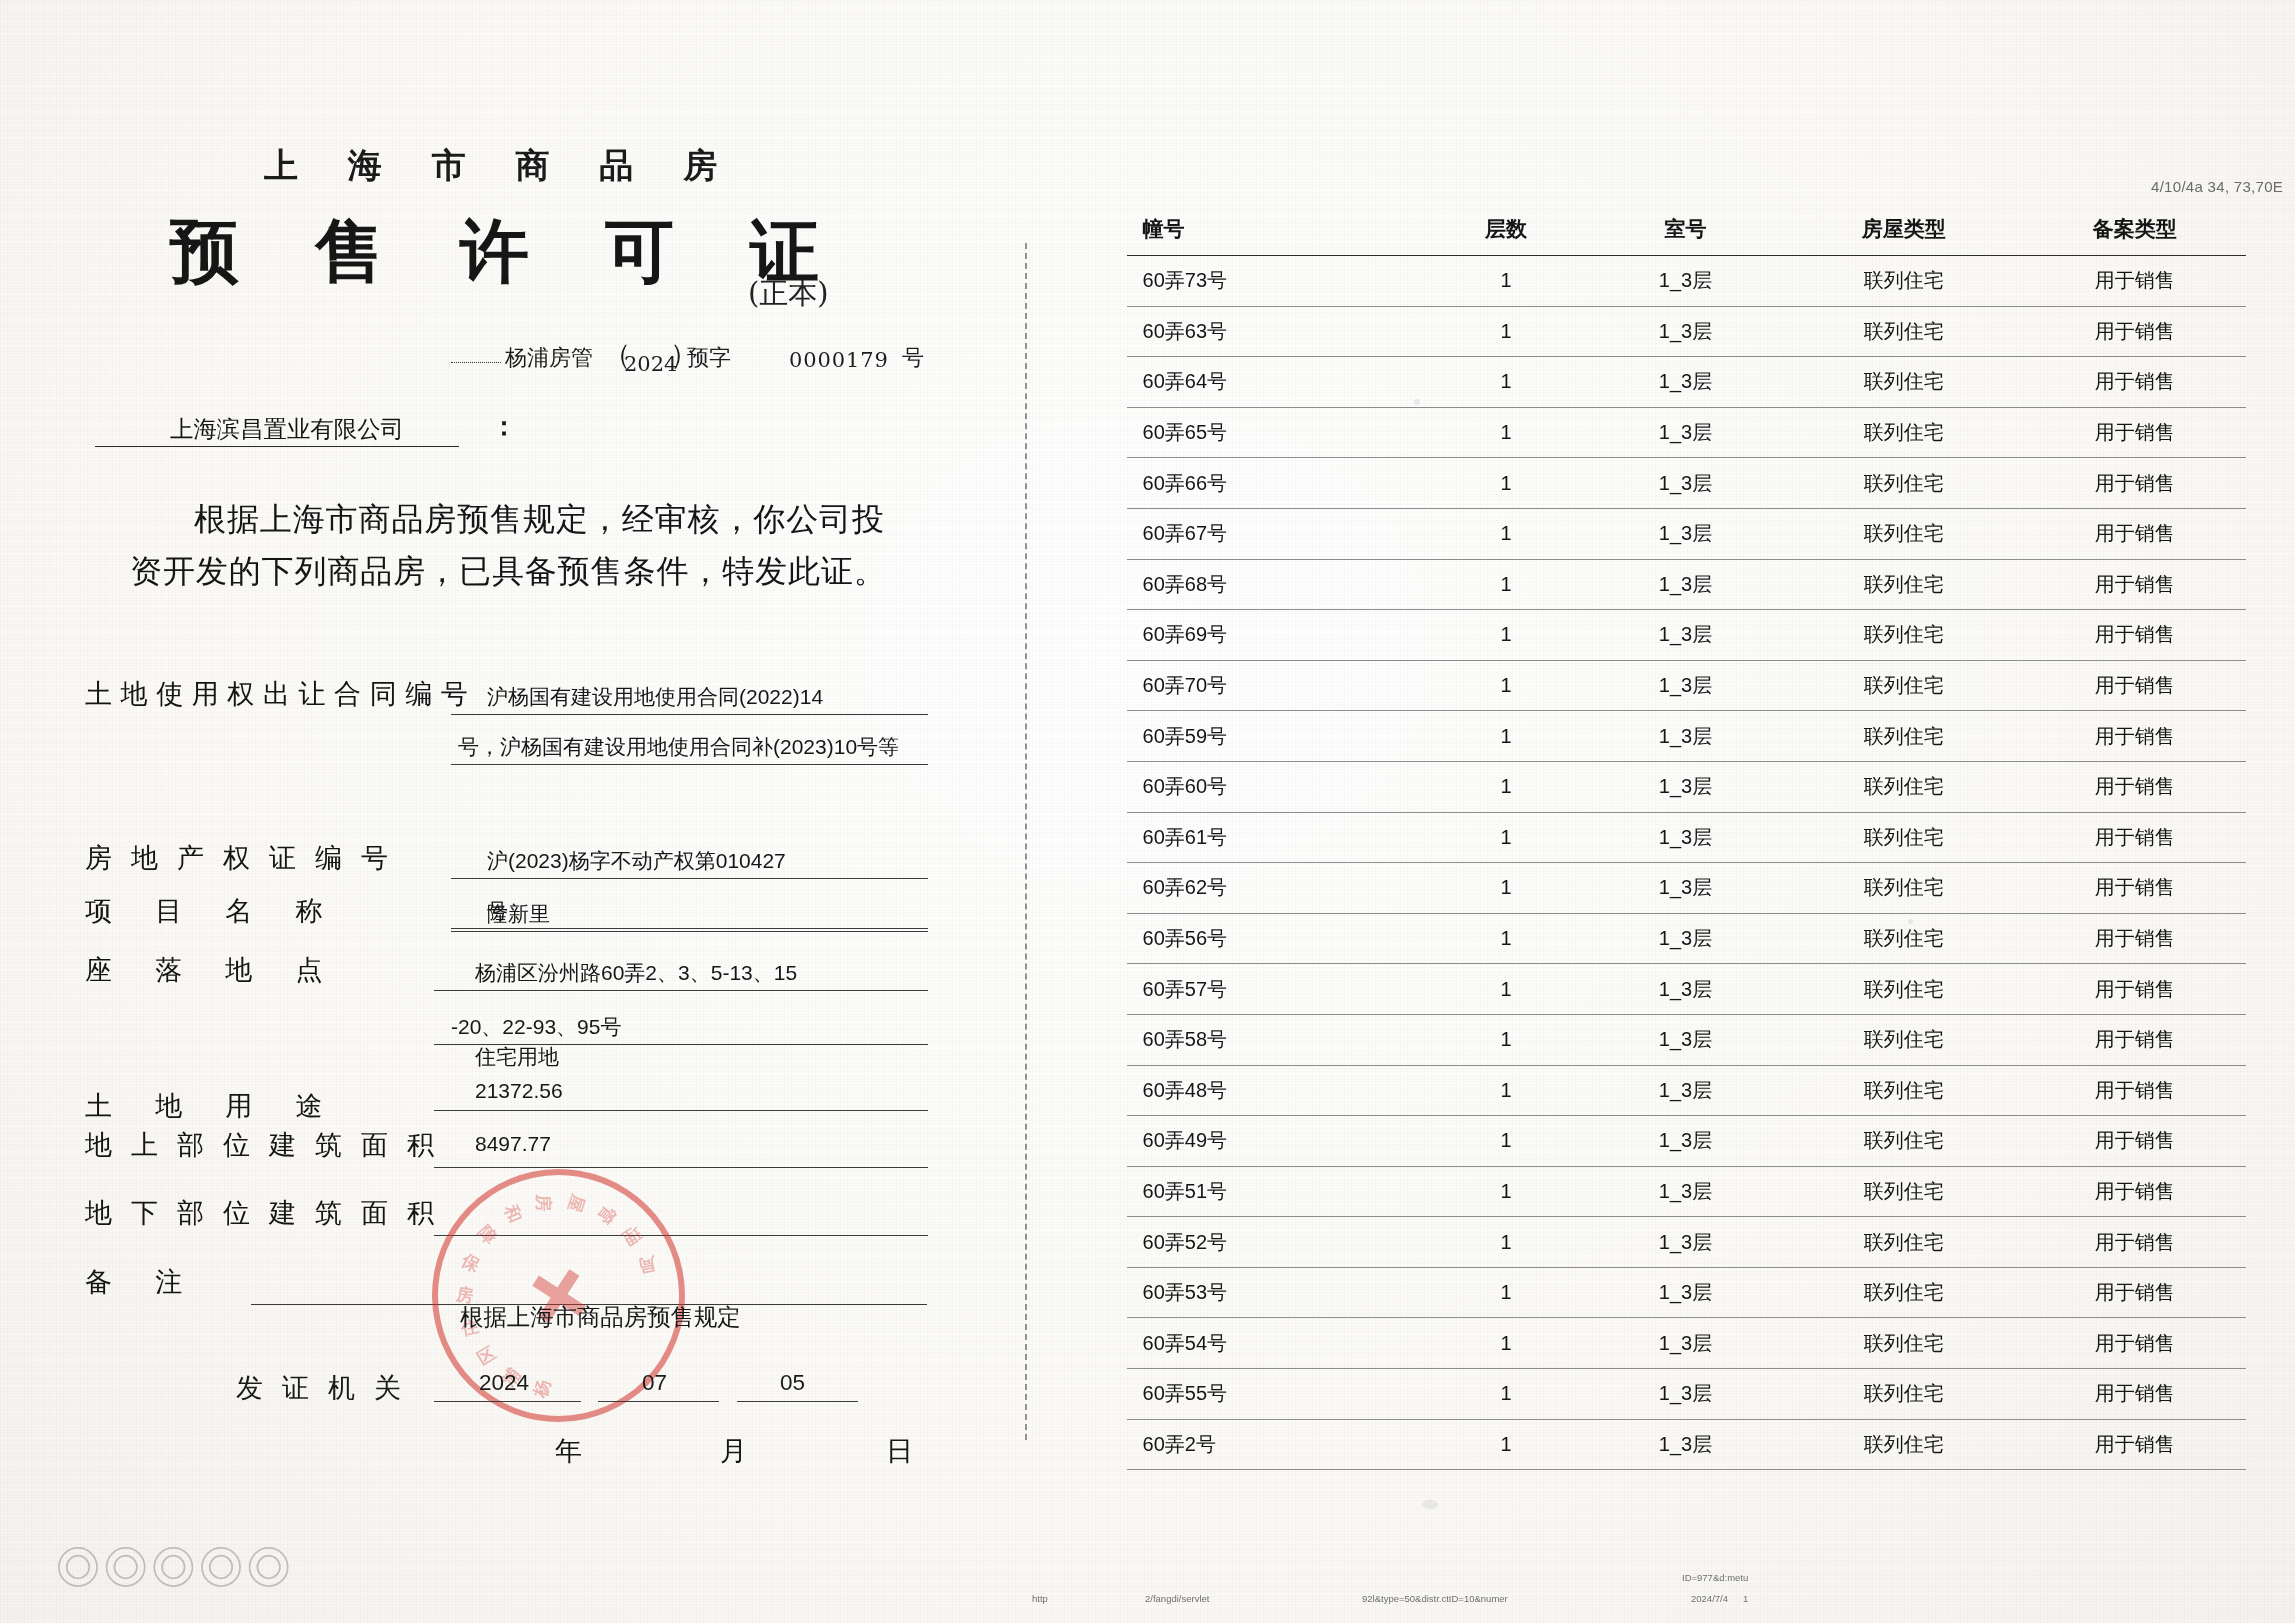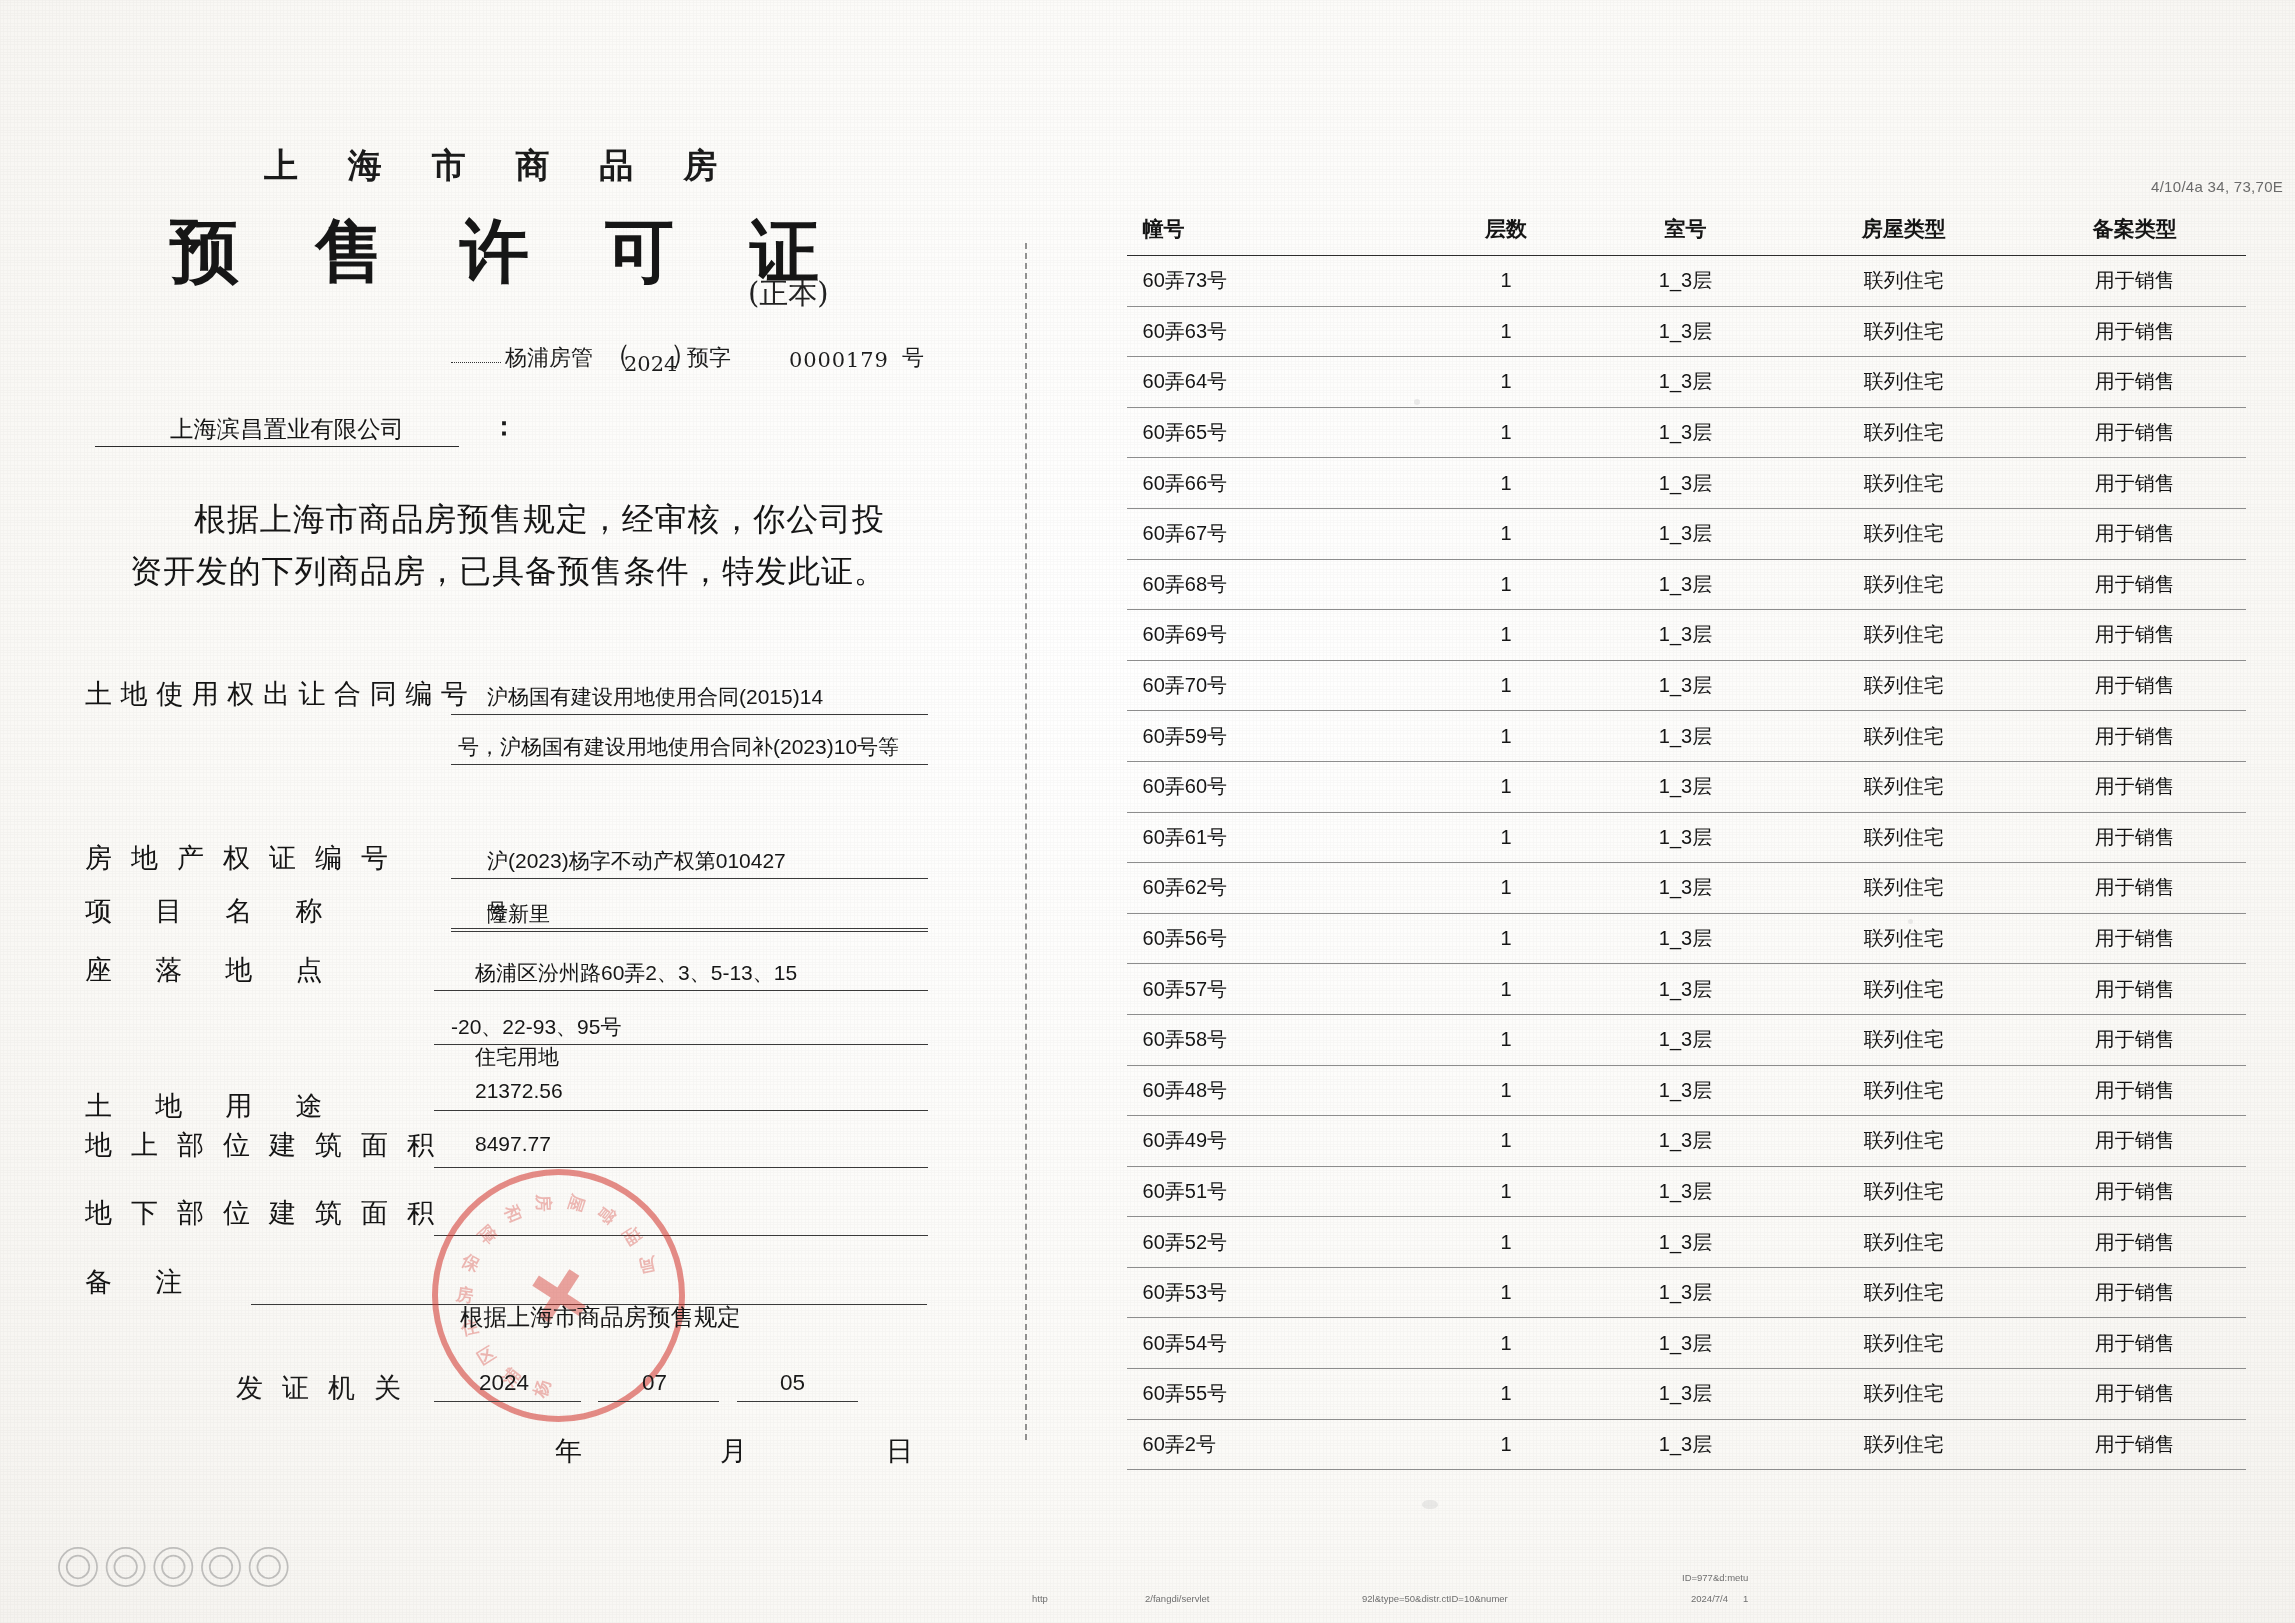--- a/index.html
+++ b/index.html
@@ -169,21 +169,21 @@
 
   <div class="company-line"></div>
   <div class="company-name">上海滨昌置业有限公司</div>
   <div class="colon">：</div>
 
   <div class="para"><span class="ind"></span><span>根据上海市商品房预售规定，经审核，你公司投资开发的下列商品房，已具备预售条件，特发此证。</span></div>
 
   <div class="field" style="top:676px;">
     <div class="lbl" style="letter-spacing:0px;">土 地 使 用 权 出 让 合 同 编 号</div>
     <div class="rule" style="left:451px;top:38px;width:477px;"></div>
-    <div class="val" style="left:487px;top:7px;">沪杨国有建设用地使用合同(2015)14</div>
+    <div class="val" style="left:487px;top:7px;">沪杨国有建设用地使用合同(2022)14</div>
     <div class="rule" style="left:451px;top:88px;width:477px;"></div>
     <div class="val" style="left:458px;top:57px;">号，沪杨国有建设用地使用合同补(2023)10号等</div>
   </div>
 
   <div class="field" style="top:796px;margin-top:44px;">
     <div class="lbl" style="letter-spacing:5.2px;">房 地 产 权 证 编 号</div>
     <div class="rule" style="left:451px;top:38px;width:477px;"></div>
     <div class="val" style="left:487px;top:7px;">沪(2023)杨字不动产权第010427</div>
     <div class="rule" style="left:451px;top:88px;width:477px;"></div>
     <div class="val" style="left:487px;top:57px;">号</div>

